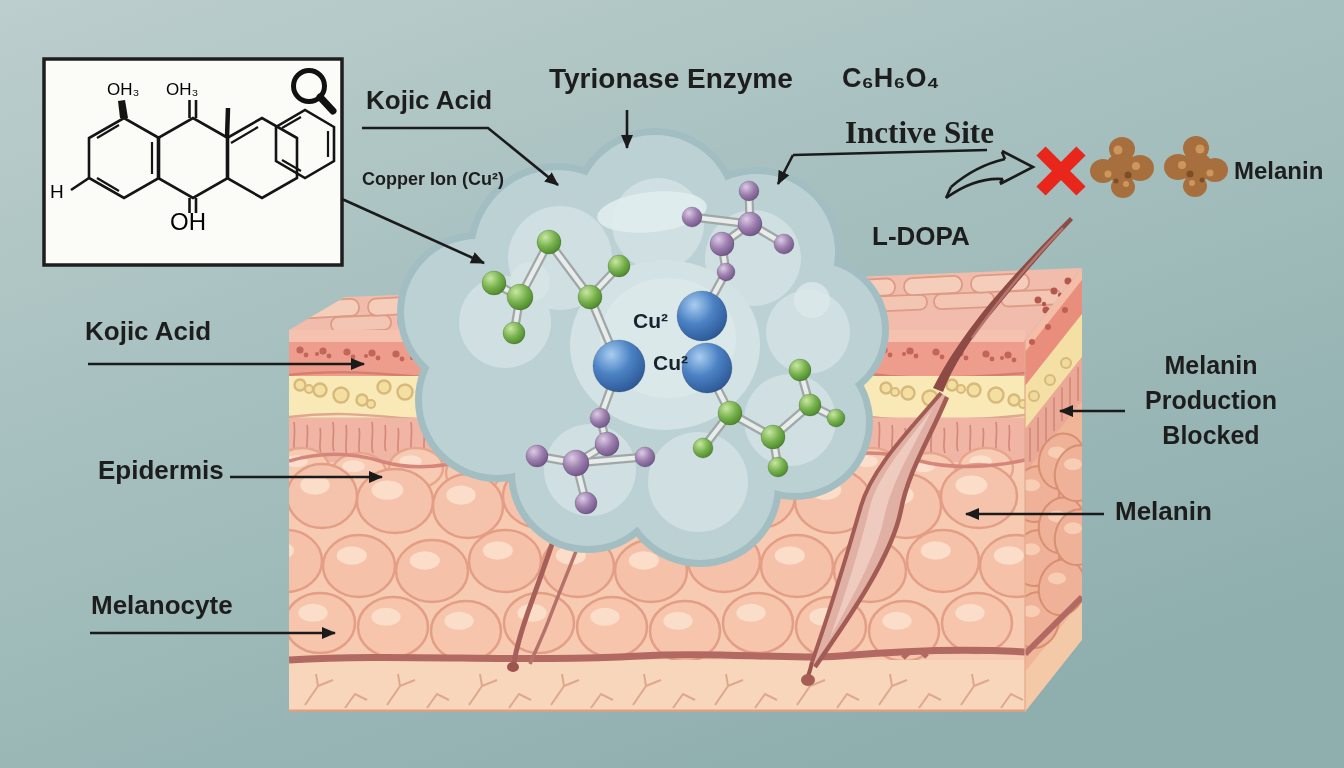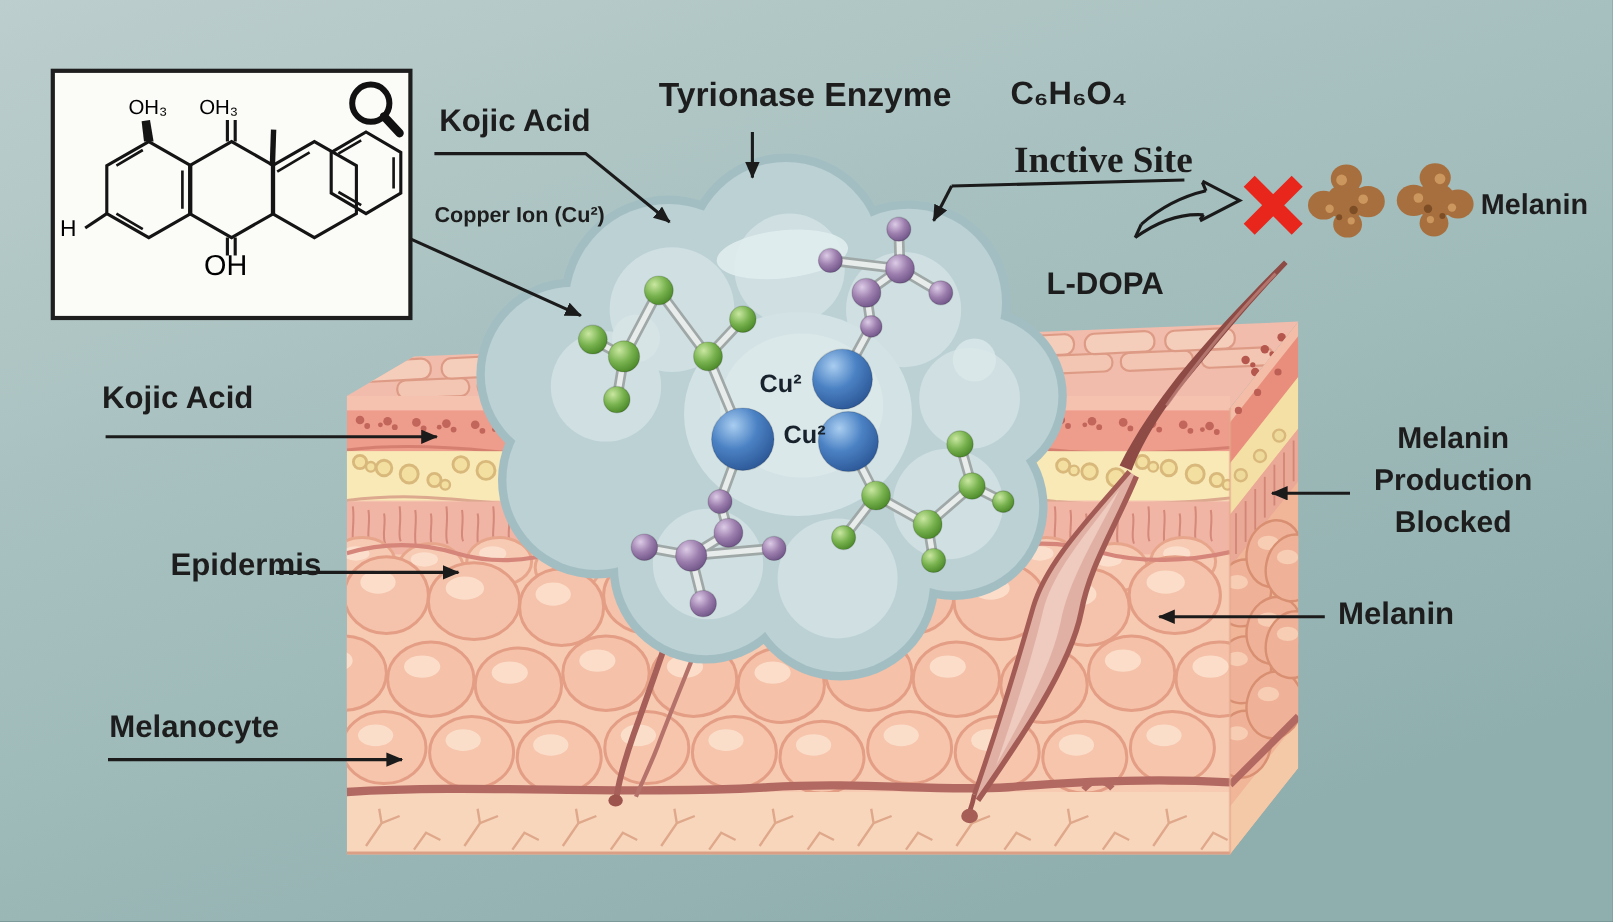--- a/index.html
+++ b/index.html
@@ -619,21 +619,21 @@
 </svg>
 
   <div class="lbl" style="left:366px;top:86px;font-size:26px;">Kojic Acid</div>
   <div class="lbl" style="left:549px;top:63px;font-size:28px;">Tyrionase Enzyme</div>
   <div class="lbl" style="left:842px;top:63px;font-size:27px;">C₆H₆O₄</div>
   <div class="lbl" style="left:845px;top:115px;font-size:31px;font-family:Liberation Serif, serif;">Inctive Site</div>
   <div class="lbl" style="left:362px;top:169px;font-size:18px;">Copper Ion (Cu²)</div>
   <div class="lbl" style="left:872px;top:206px;font-size:26px;margin-top:16px;">L-DOPA</div>
   <div class="lbl" style="left:1234px;top:157px;font-size:24px;">Melanin</div>
   <div class="lbl" style="left:85px;top:317px;font-size:26px;">Kojic Acid</div>
-  <div class="lbl" style="left:98px;top:456px;font-size:26px;margin-left:44px;">Epidermis</div>
+  <div class="lbl" style="left:98px;top:456px;font-size:26px;">Epidermis</div>
   <div class="lbl" style="left:91px;top:591px;font-size:26px;">Melanocyte</div>
   <div class="lbl wrap" style="left:1136px;top:348px;font-size:25px;width:150px;line-height:1.4;text-align:center;">Melanin Production Blocked</div>
   <div class="lbl" style="left:1115px;top:497px;font-size:26px;">Melanin</div>
   <div class="lbl" style="left:633px;top:309px;font-size:21px;color:#17222c;">Cu²</div>
   <div class="lbl" style="left:653px;top:351px;font-size:21px;color:#17222c;">Cu²</div>
   <div class="lbl chem" style="left:107px;top:80px;font-size:17px;">OH₃</div>
   <div class="lbl chem" style="left:166px;top:80px;font-size:17px;">OH₃</div>
   <div class="lbl chem" style="left:50px;top:181px;font-size:19px;">H</div>
   <div class="lbl chem" style="left:170px;top:208px;font-size:24px;">OH</div>
 </div>

